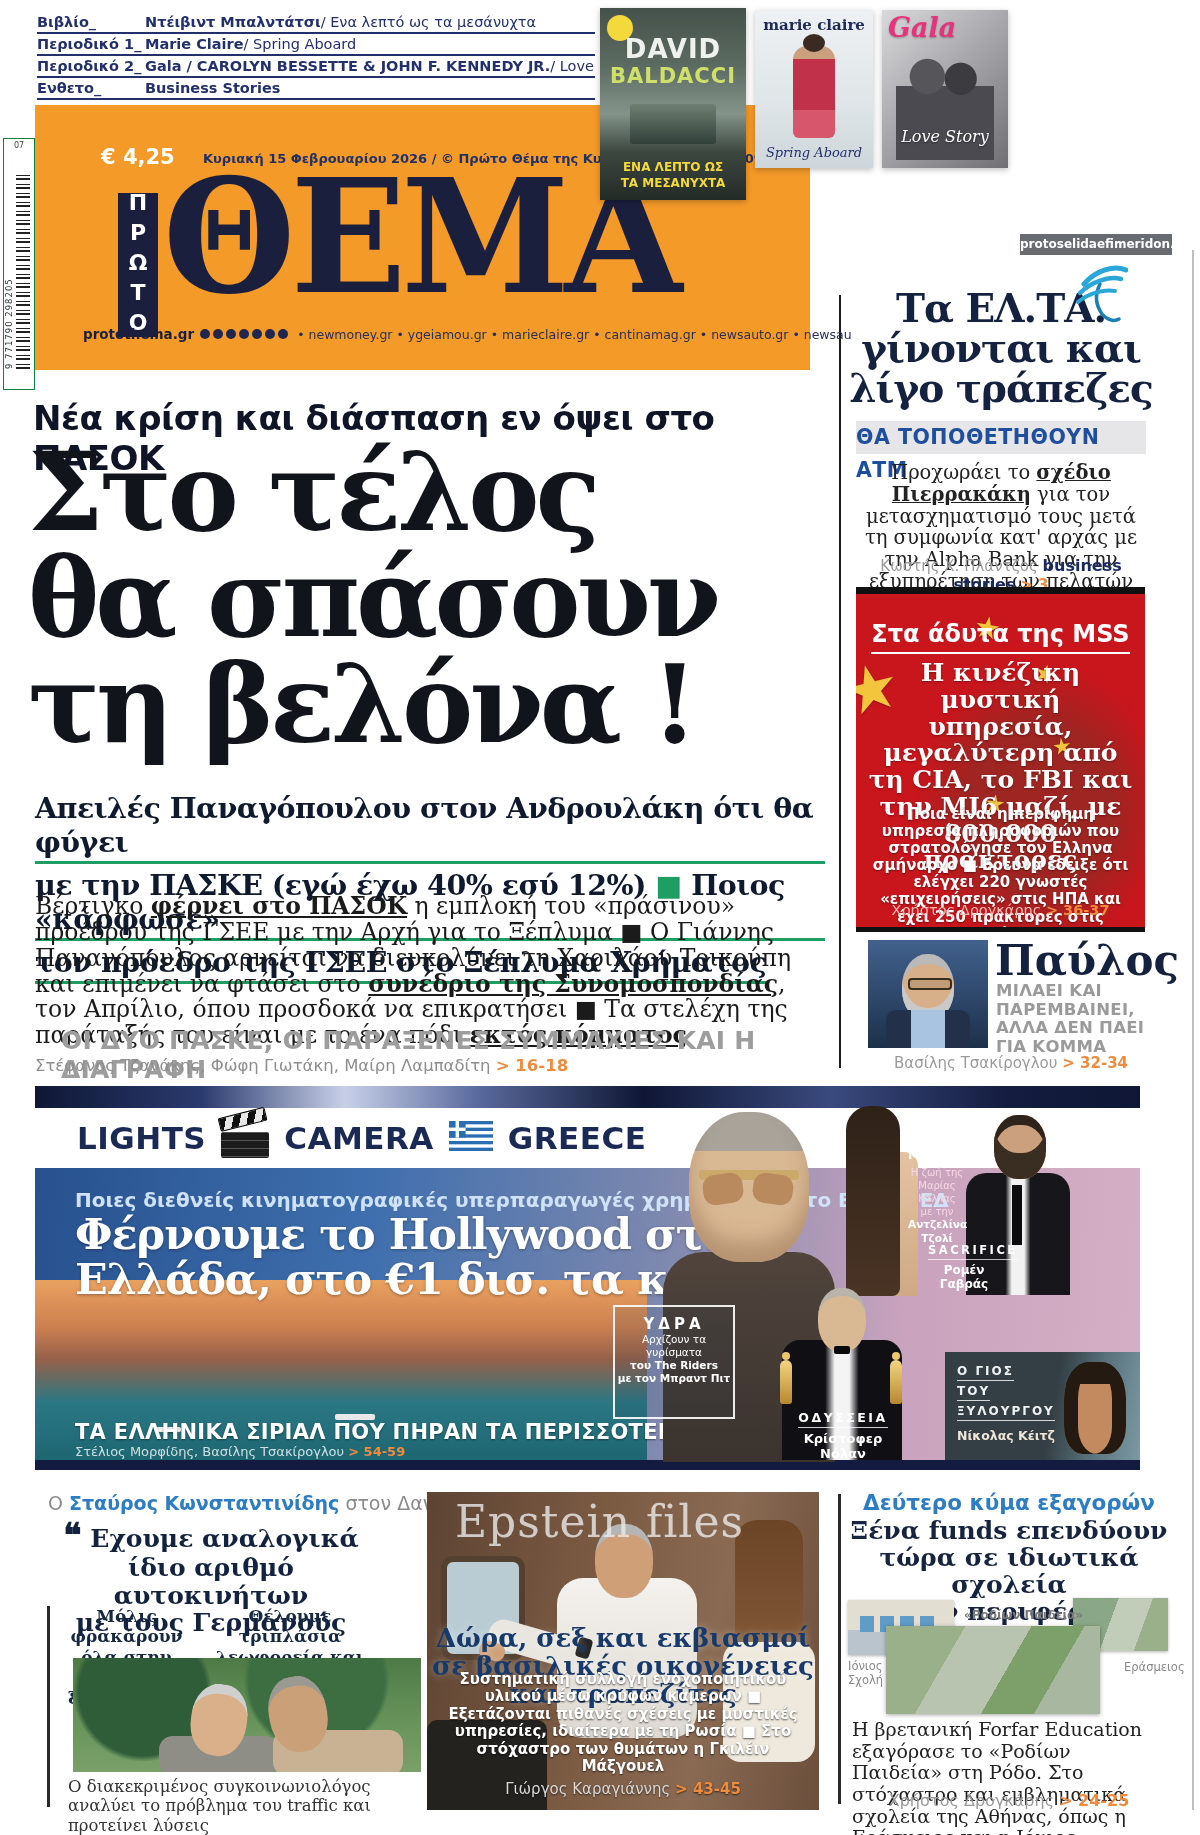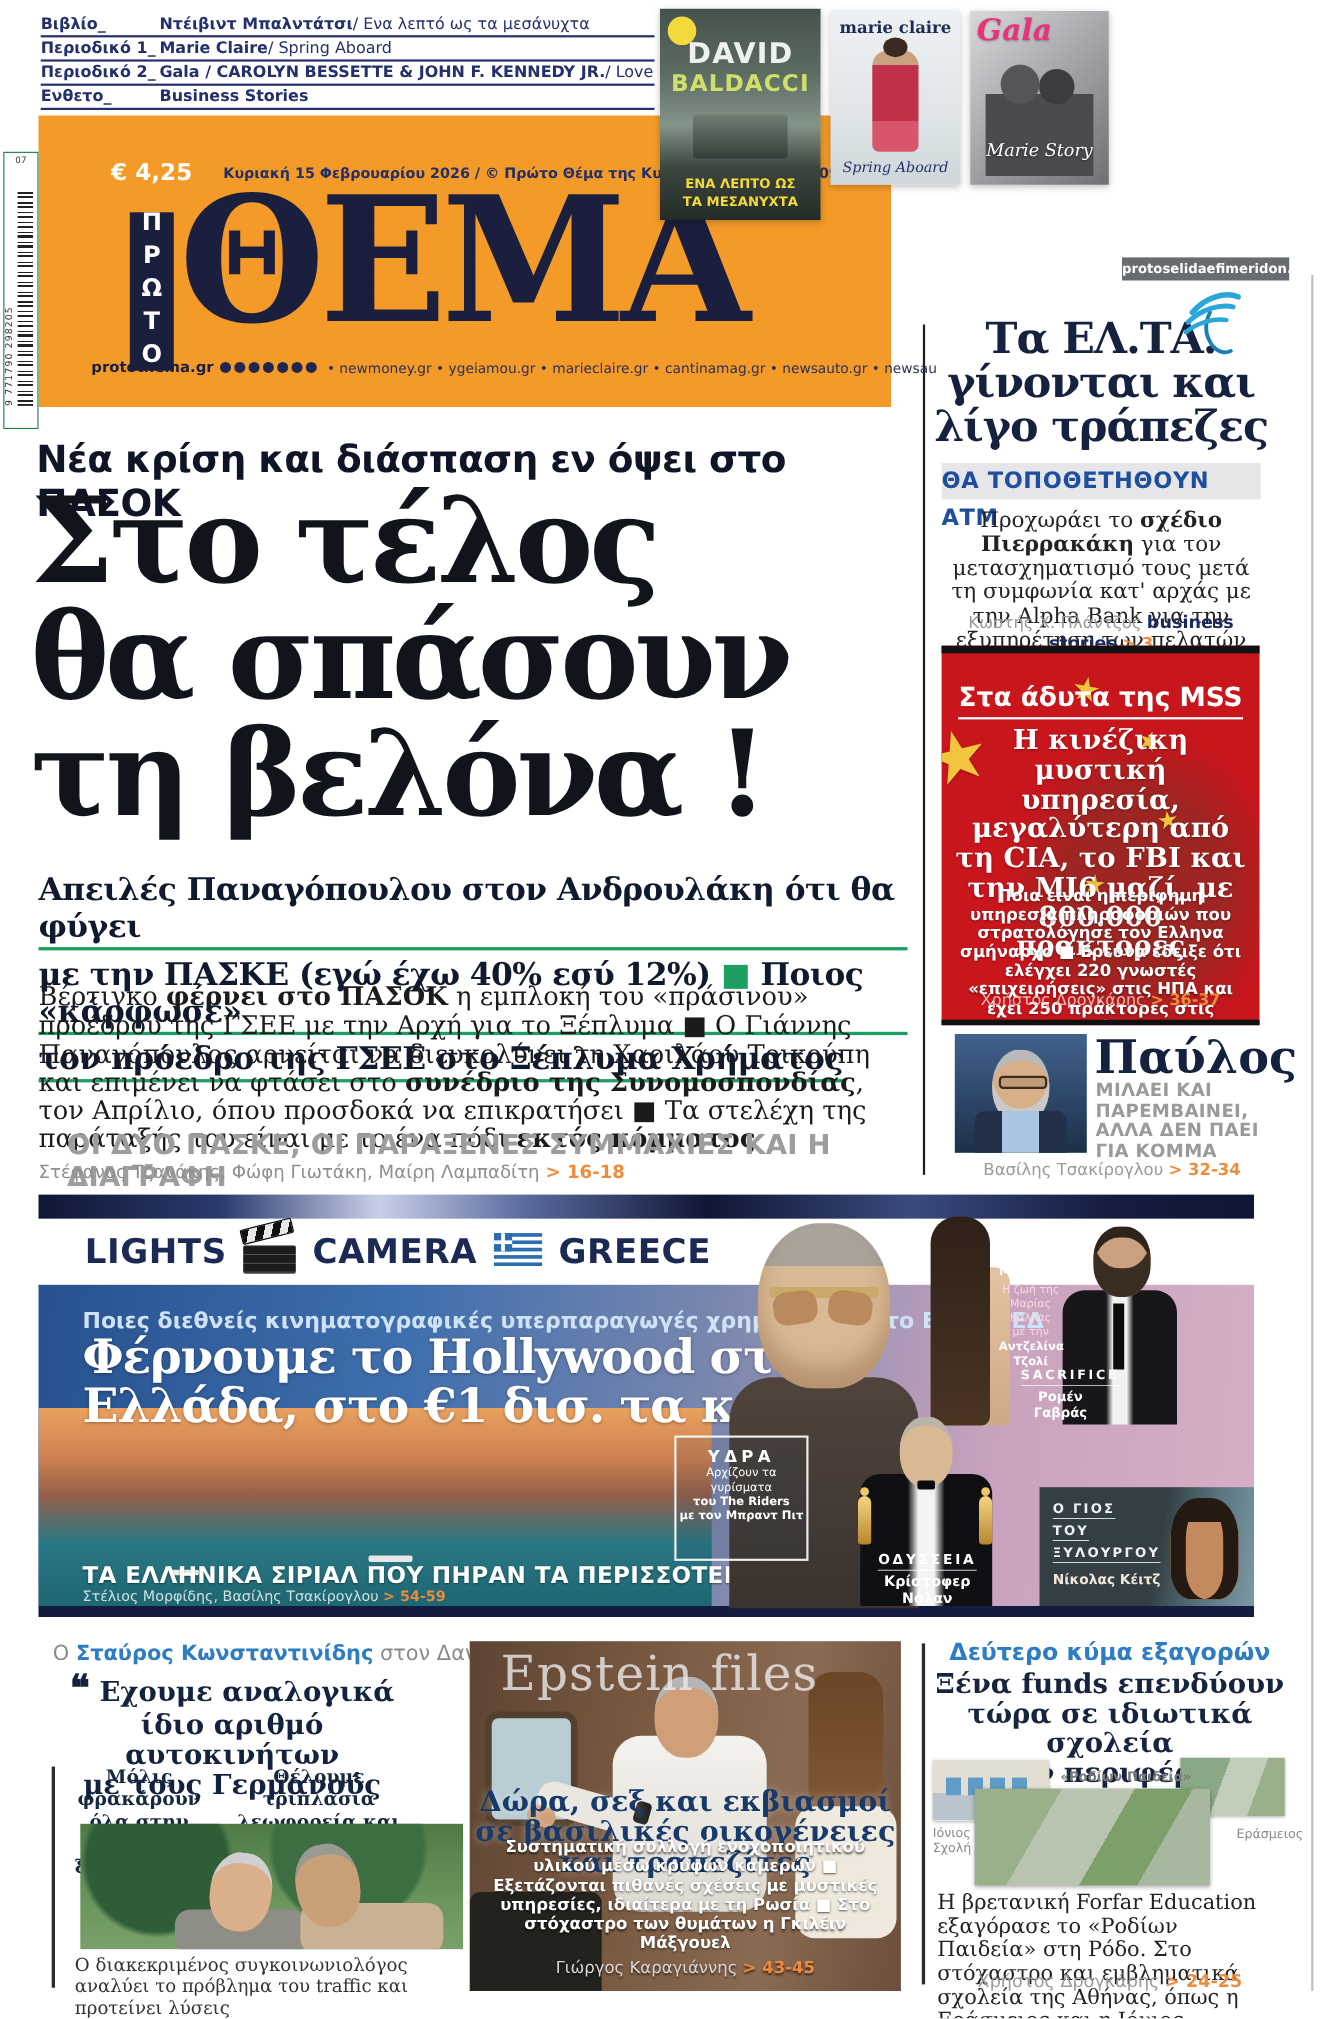--- a/index.html
+++ b/index.html
@@ -1,19 +1,19 @@
 <!DOCTYPE html>
 <html><head>
 <meta charset="utf-8">
 <style>
   html,body{margin:0;padding:0;background:#fff;}
   .page{position:relative;width:1200px;height:1835px;background:#fff;overflow:hidden;
         font-family:"DejaVu Sans",sans-serif;}
   .abs{position:absolute;}
-  .b{font-weight:bold;}
+  .b{font-weight:bold;text-decoration:underline;}
   .ref{color:#ef8b3d;font-weight:bold;}
 
   
   .strip-row{display:flex;width:558px;border-bottom:2px solid #23306b;color:#23306b;
              font-size:14.5px;line-height:20px;white-space:nowrap;overflow:hidden;}
   .strip-row .lab{width:108px;font-weight:bold;flex:none;}
   .strip-row .bold-part{font-weight:bold;}
   .strip-row .rest-part{font-weight:normal;}
 
   
@@ -302,21 +302,21 @@
     <div class="t2">ΤΑ ΜΕΣΑΝΥΧΤΑ</div>
   </div>
   <div class="abs cover cover-mc">
     <div class="logo">marie claire</div>
     <div class="figure"></div>
     <div class="script">Spring Aboard</div>
   </div>
   <div class="abs cover cover-gala">
     <div class="couple"></div>
     <div class="logo">Gala</div>
-    <div class="script">Marie Story</div>
+    <div class="script">Love Story</div>
   </div>
 
   <div class="abs watermark">protoselidaefimeridon.gr</div>
 
   <div class="abs barcode">
     <div class="issue">07</div>
     <div class="bars"></div>
     <div class="num">9 771790 298205</div>
   </div>
 

